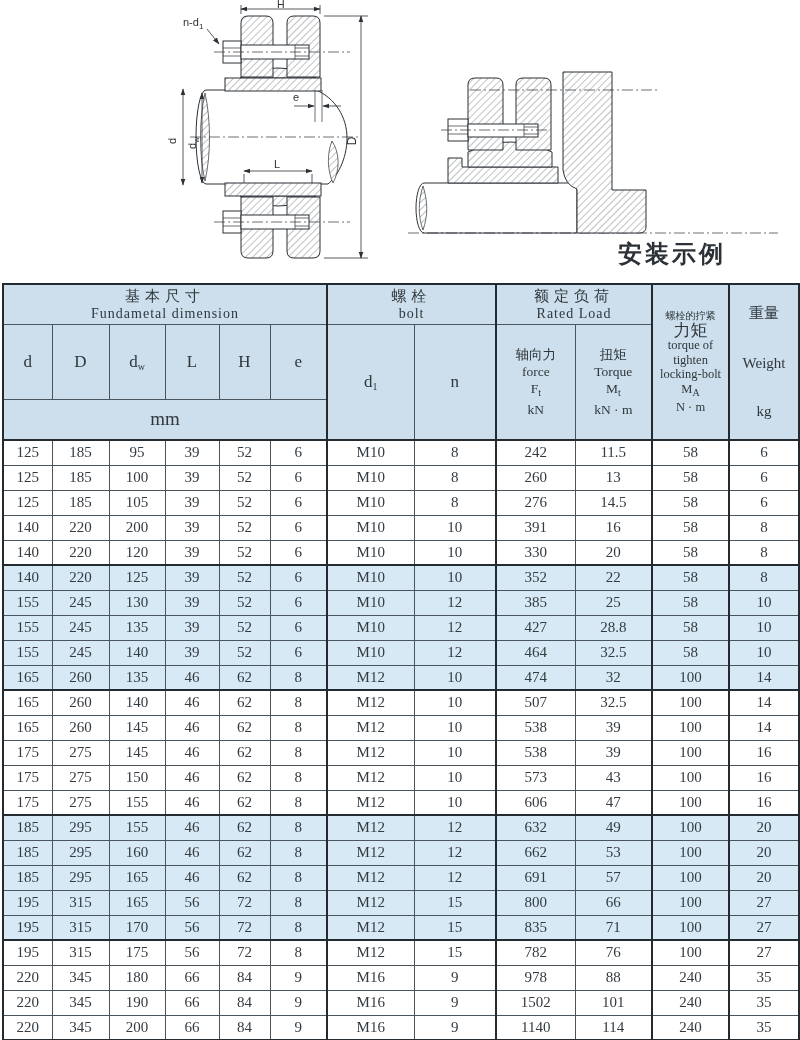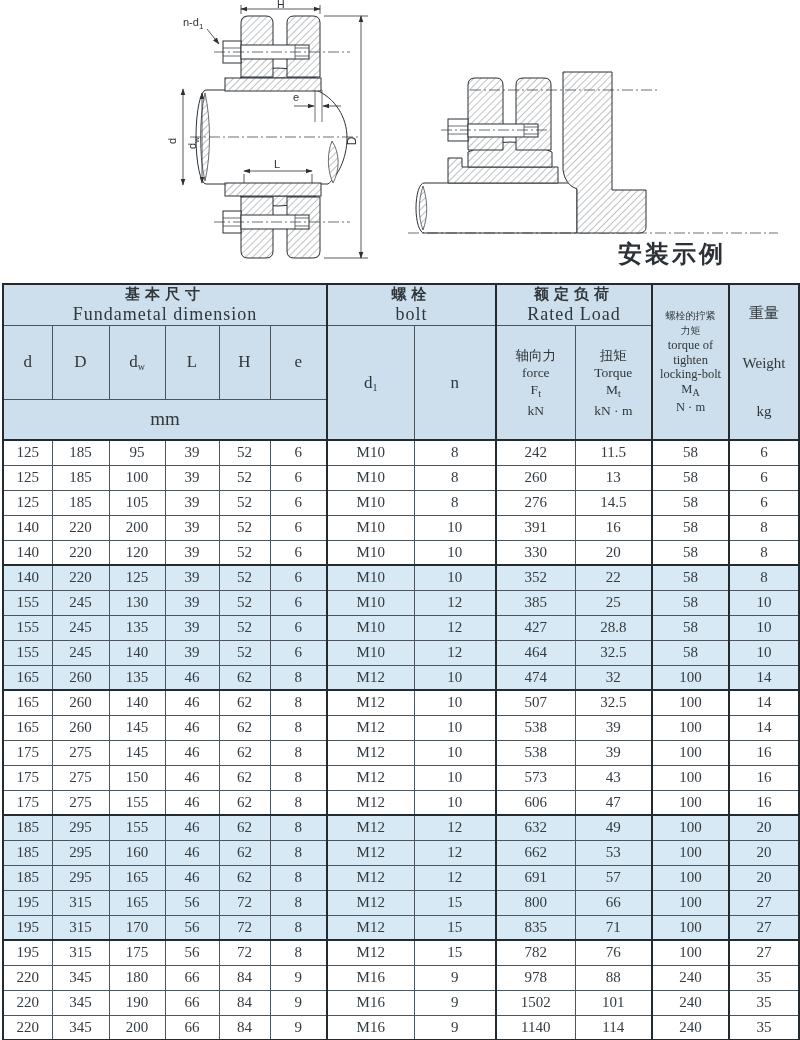--- a/index.html
+++ b/index.html
@@ -12,22 +12,22 @@
   table.dim th,table.dim td{border:1px solid #4a555d;text-align:center;vertical-align:middle;
     padding:0;font-weight:normal;overflow:hidden;}
   thead th{background:#cddfec;}
   .sec-r{border-right:2px solid #232b30 !important;}
   tr.hr1{height:40px;} tr.hr2{height:46px;} tr.hr3{height:41px;}
   tbody tr{height:25px;}
   tbody td{font-size:15px;color:#333b41;}
   tbody tr.shaded td{background:#d7e9f4;}
   tbody tr.group-start td{border-top:2px solid #232b30;}
   tbody tr:first-child td{border-top:2px solid #232b30;}
-  .zh{font-size:15px;letter-spacing:5px;font-weight:bold;}
-  .en{font-size:18px;letter-spacing:1px;}
+  .zh{font-size:15px;letter-spacing:5px;}
+  .en{font-size:14px;letter-spacing:1px;}
   .sym{font-size:17px;}
   .sb{font-size:10px;vertical-align:-3px;letter-spacing:0;}
   .hsmall div{font-size:13.5px;line-height:17px;}
   .tight div{font-size:12.5px;line-height:14.5px;}
   .wwrap{height:116px;display:flex;flex-direction:column;justify-content:space-between;
     align-items:center;padding:19px 0;font-size:15px;}
   .mmrow{font-size:19px;}
 </style>
 </head>
 <body>
@@ -171,21 +171,21 @@
       <th colspan="2" class="sec-r">
         <div class="zh">螺栓</div>
         <div class="en">bolt</div>
       </th>
       <th colspan="2" class="sec-r">
         <div class="zh">额定负荷</div>
         <div class="en">Rated Load</div>
       </th>
       <th rowspan="3" class="sec-r tight">
         <div style="font-size:10px">螺栓的拧紧</div>
-        <div style="font-size:10px">力矩</div>
+        <div style="font-size:17px">力矩</div>
         <div>torque of</div>
         <div>tighten</div>
         <div>locking-bolt</div>
         <div><span>M</span><span class="sb">A</span></div>
         <div>N · m</div>
       </th>
       <th rowspan="3">
         <div class="wwrap">
           <span>重量</span>
           <span>Weight</span>

